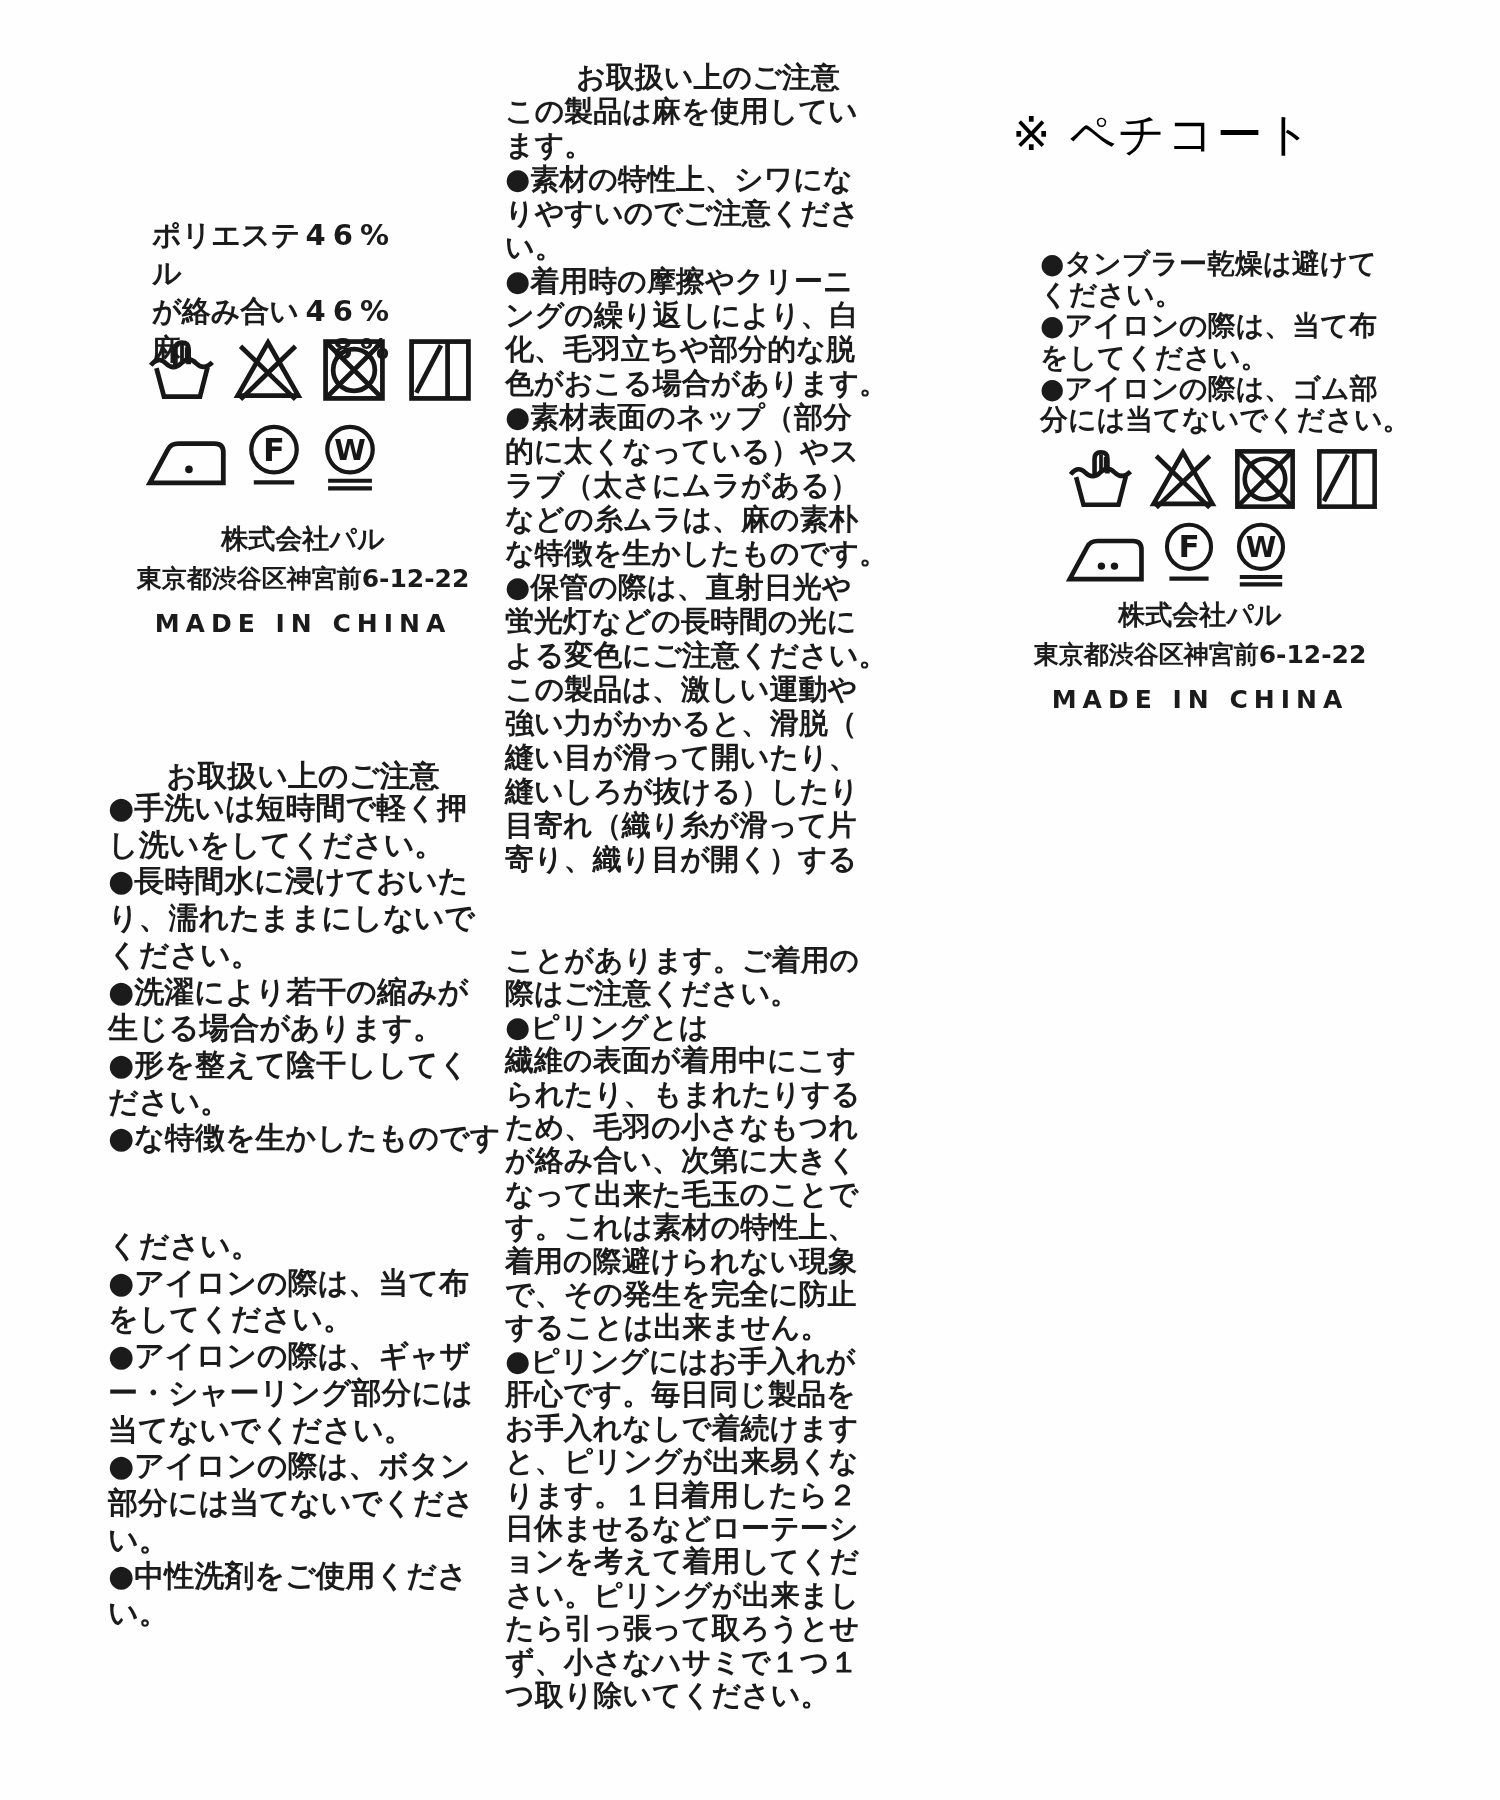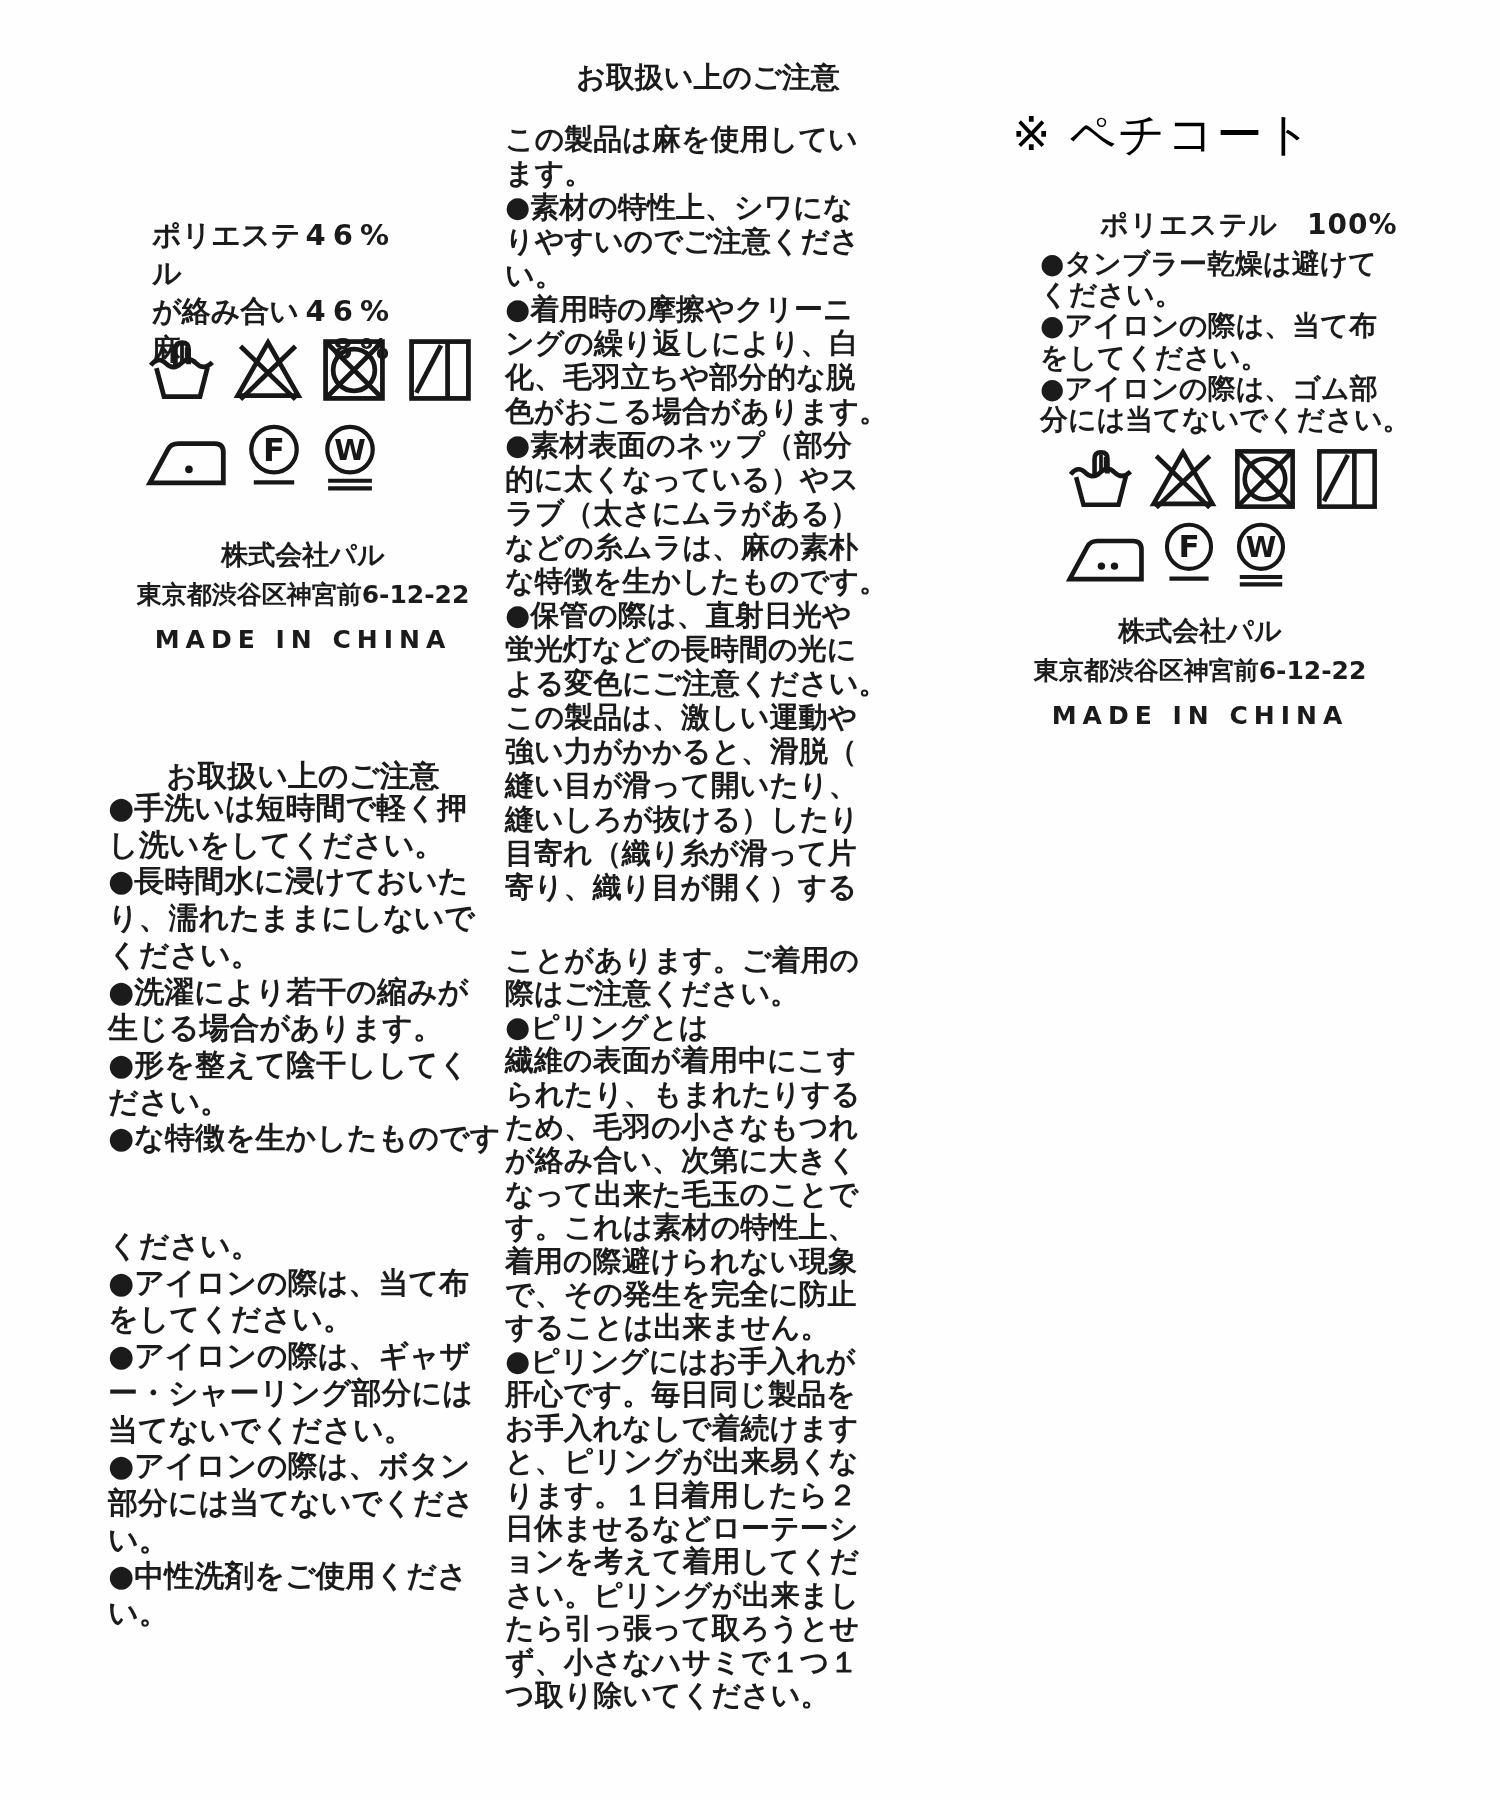--- a/index.html
+++ b/index.html
@@ -26,32 +26,32 @@
   .l-row1{left:146px;top:334px;gap:14px;}
   .l-row2{left:146px;top:418px;gap:12px;}
   .r-row1{left:1066px;top:444px;gap:12px;}
   .r-row2{left:1066px;top:516px;gap:10px;}
   .iron-pad{margin-top:8px;}
 
   
   .company-block{text-align:center;}
   .l-company{left:110px;top:524px;width:386px;}
   .r-company{left:1000px;top:600px;width:400px;}
-  .company-line{font-size:27px;line-height:30px;margin-top:16px;}
+  .company-line{font-size:27px;line-height:30px;}
   .address-line{font-size:25px;line-height:28px;margin-top:11px;}
   .origin-line{font-size:25px;letter-spacing:6px;margin-top:16px;}
 
   
   .l-care-head{left:110px;top:756px;width:386px;text-align:center;font-size:30px;}
   .l-care-top{left:108px;top:790px;width:400px;font-size:30px;line-height:36.7px;}
   .l-care-bottom{left:108px;top:1228px;width:400px;font-size:30px;line-height:36.7px;}
 
   
   .m-care-head{left:505px;top:58px;width:406px;text-align:center;font-size:29px;}
-  .m-care-top{left:505px;top:94px;width:420px;font-size:29px;line-height:34px;margin-top:28px;}
+  .m-care-top{left:505px;top:94px;width:420px;font-size:29px;line-height:34px;}
   .m-care-bottom{left:505px;top:944px;width:430px;font-size:29px;line-height:33.4px;}
 
   
   .red-note{left:1012px;top:104px;font-size:46px;font-weight:normal;color:#000000;letter-spacing:2px;}
   .r-comp{left:1100px;top:206px;font-size:28px;letter-spacing:1px;}
   .r-body{left:1040px;top:248px;width:380px;font-size:28px;line-height:31.2px;}
 
   svg .st{stroke:#171717;stroke-width:5;fill:none;}
   svg .st4{stroke:#171717;stroke-width:4;fill:none;}
   svg .fl{fill:#171717;stroke:none;}
@@ -202,21 +202,20 @@
 と、ピリングが出来易くな
 ります。１日着用したら２
 日休ませるなどローテーシ
 ョンを考えて着用してくだ
 さい。ピリングが出来まし
 たら引っ張って取ろうとせ
 ず、小さなハサミで１つ１
 つ取り除いてください。</div>
 
   <div class="abs red-note">※ ペチコート</div>
-  <div class="abs r-comp b">ポリエステル　100%</div>
   <div class="abs r-body b pre">●タンブラー乾燥は避けて
 ください。
 ●アイロンの際は、当て布
 をしてください。
 ●アイロンの際は、ゴム部
 分には当てないでください。</div>
 
   <div class="abs symrow r-row1">
     <span>
       <svg width="70" height="70" viewBox="0 0 76 76">

